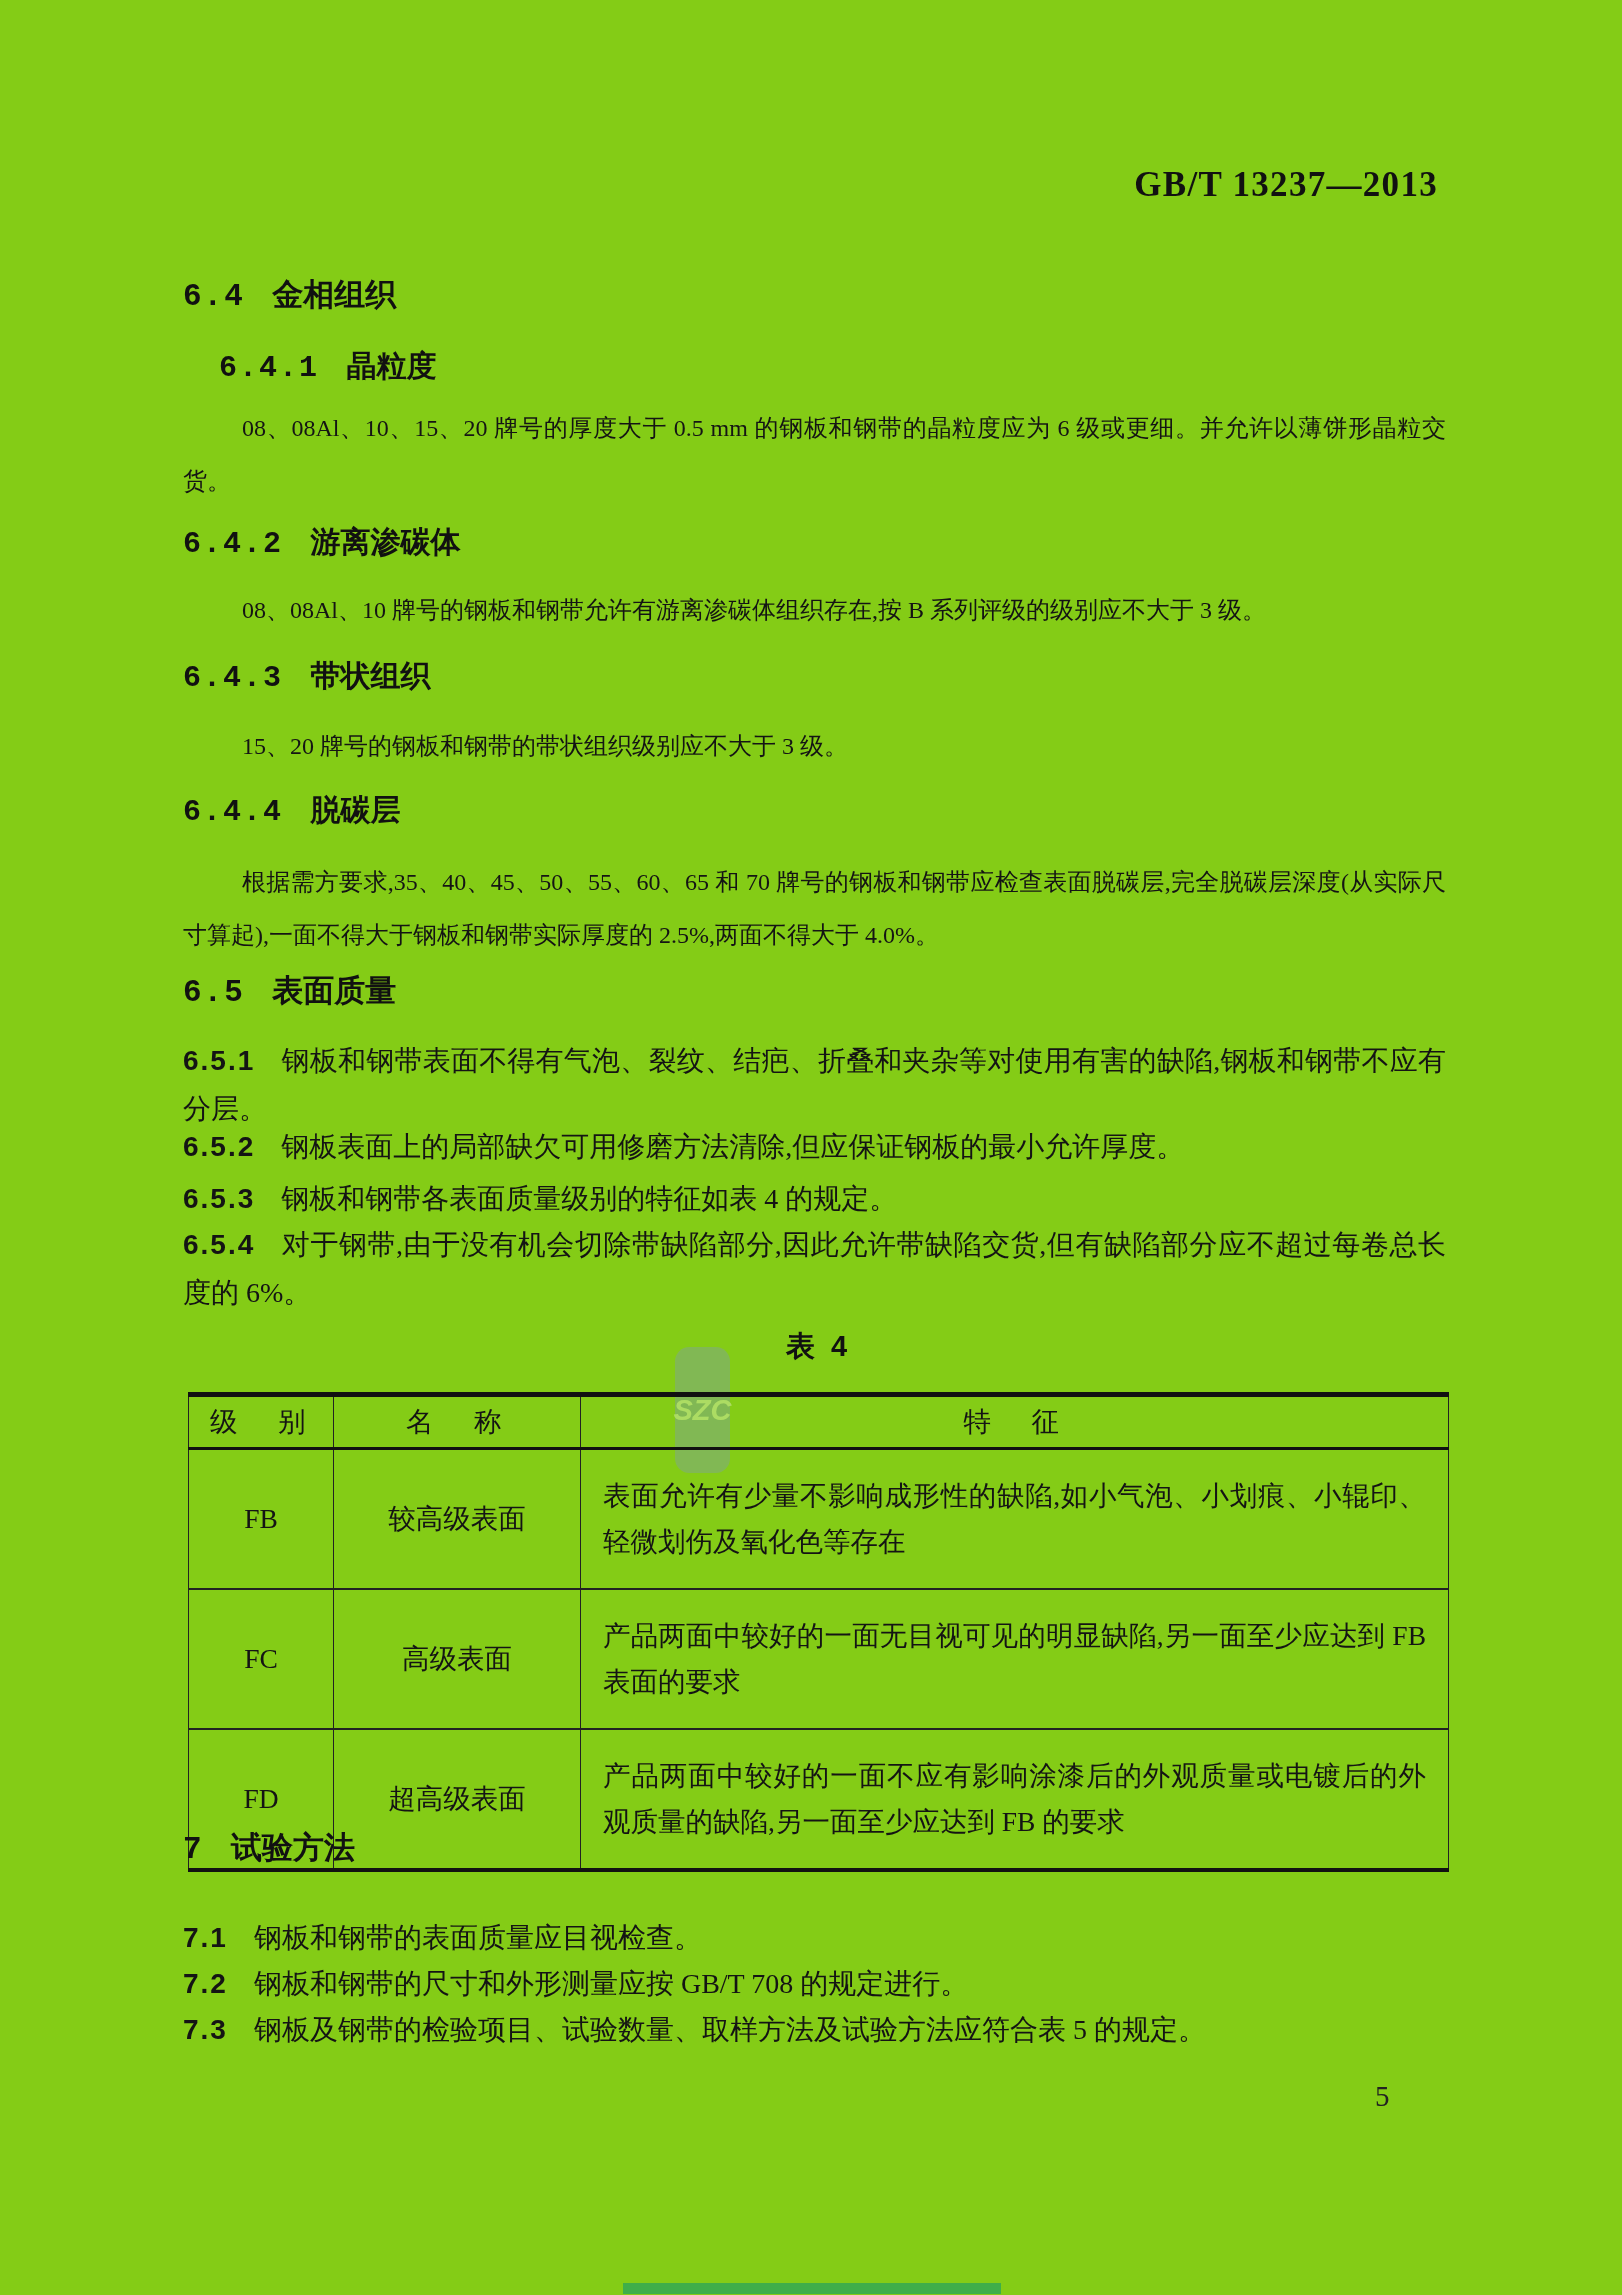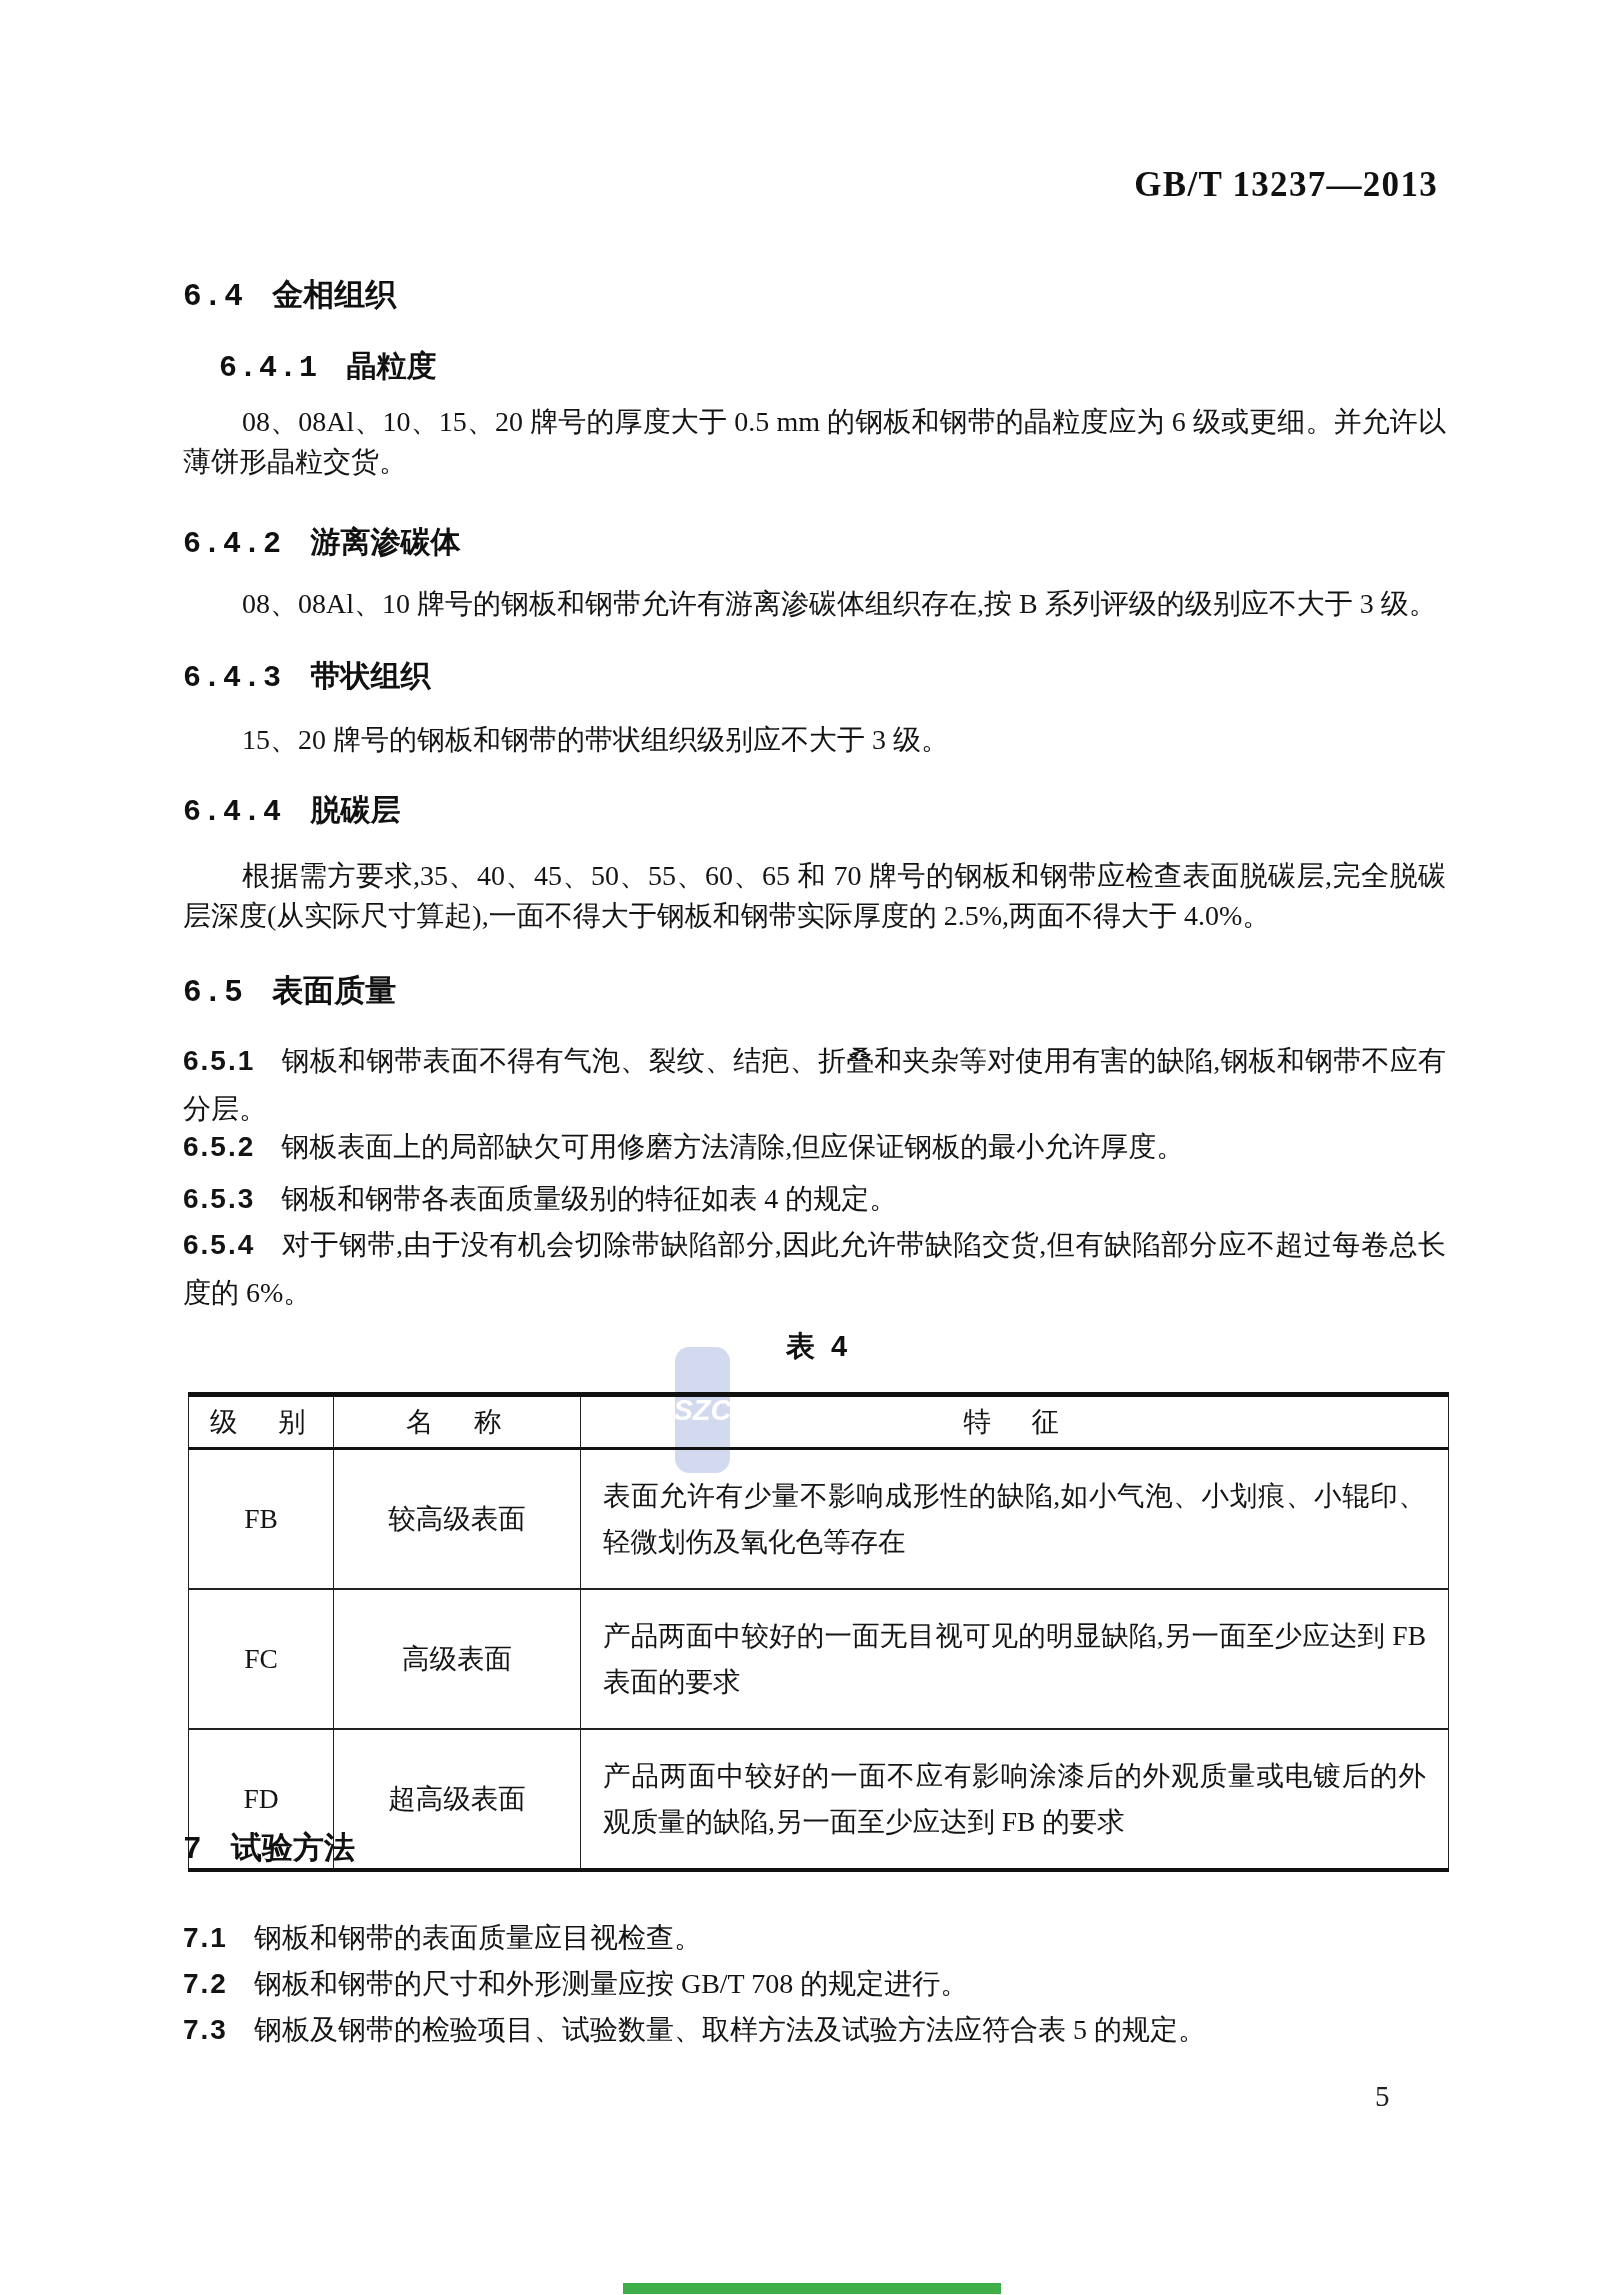--- a/index.html
+++ b/index.html
@@ -2,21 +2,21 @@
 <html style="font-size:10.5px"><head>
 <meta charset="utf-8">
 <style>
   * { margin: 0; padding: 0; box-sizing: border-box; }
   html, body { background: #9b9b9b; }
   .page {
     position: relative;
     width: 1623px;
     height: 2295px;
     margin: 0 auto;
-    background: #ffffff;
+    background: #84cc16;
     color: #1a1a1a;
     font-family: "Liberation Serif", "DejaVu Serif", serif;
     overflow: hidden;
   }
   .abs { position: absolute; left: 183px; width: 1263px; }
 
   .std-code {
     position: absolute;
     top: 165px;
     right: 185px;
@@ -30,22 +30,22 @@
   .h2, .h3 {
     font-family: "Liberation Sans", "DejaVu Sans", sans-serif;
     font-weight: bold;
     color: #111;
   }
   .h2 { font-size: 31px; }
   .h3 { font-size: 30px; }
   .h2 .num, .h3 .num { margin-right: 27.5px; letter-spacing: 2px; font-family: Liberation Mono, monospace; }
 
   .para {
-    font-size: 28px;
-    line-height: 40px;
+    font-size: 24px;
+    line-height: 53px;
     text-indent: 59px;
     text-align: justify;
     color: #141414;
   }
   .clause {
     font-size: 28px;
     line-height: 48px;
     text-align: justify;
     color: #141414;
   }

